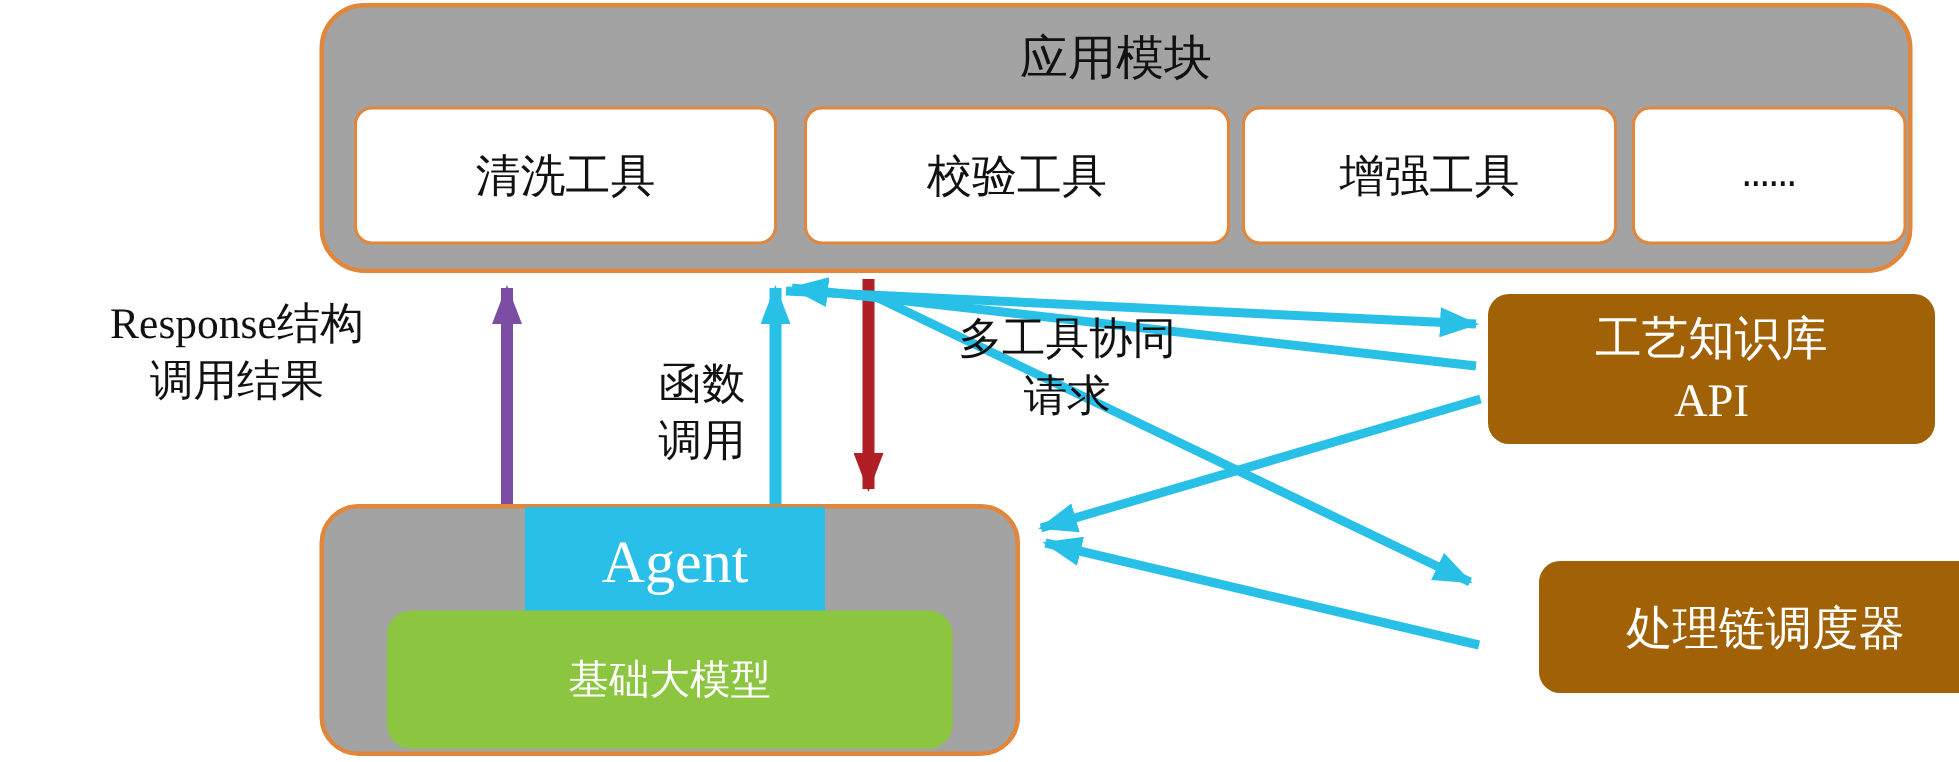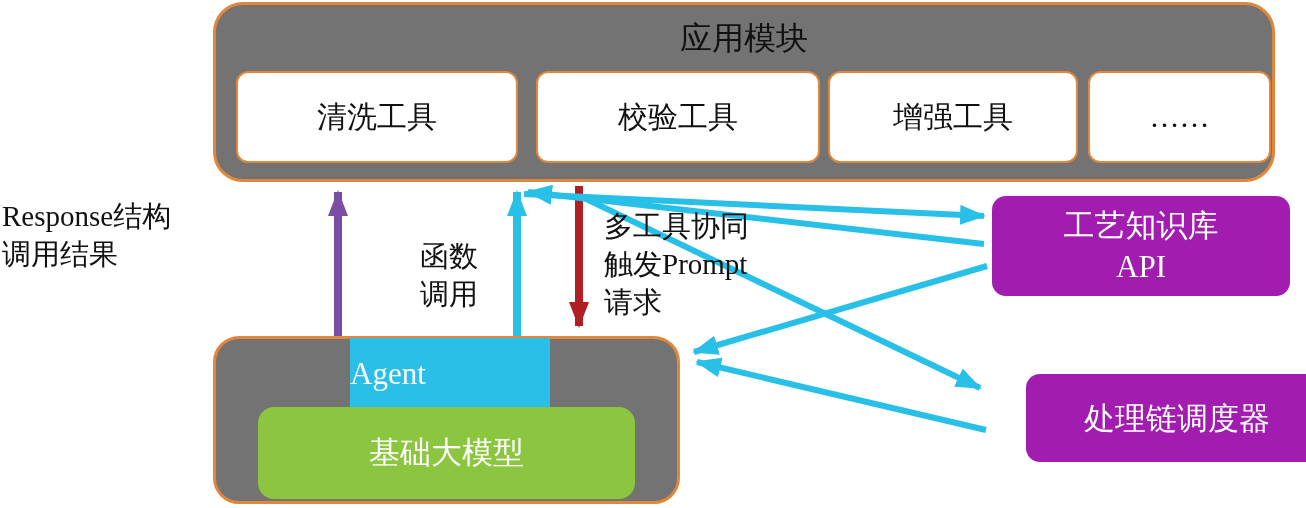--- a/index.html
+++ b/index.html
@@ -10,22 +10,23 @@
     position:relative;
     width:1306px;
     height:508px;
     background:#ffffff;
     overflow:hidden;
   }
 
   
   .outline-box {
     position:absolute;
-    background:#737373;
+    background:#a3a3a3;
     border:3px solid #E0873C;
+    font-family:Liberation Mono, monospace;
   }
   .app-module      { left:213px; top:2px;  width:1062px; height:180px; border-radius:30px; z-index:1; }
   .agent-container { left:213px; top:336px; width:467px; height:168px; border-radius:26px; z-index:1; }
 
   .app-title {
     position:absolute; left:0; top:12px; width:100%;
     text-align:center; font-size:32px; color:#111;
   }
 
   .tool {
@@ -35,41 +36,41 @@
     font-size:30px; color:#111;
   }
   .tool-0 { left:20px;  width:282px; }
   .tool-1 { left:320px; width:284px; }
   .tool-2 { left:612px; width:250px; }
   .tool-3 { left:872px; width:183px; }
 
   .agent-box {
     position:absolute; left:350px; top:338px; width:200px; height:72px;
     background:#29BFE8; color:#ffffff;
-    display:flex; align-items:center; justify-content:flex-start;
-    font-size:31px; z-index:2;
+    display:flex; align-items:center; justify-content:center;
+    font-size:40px; z-index:2;
   }
   .base-model-box {
     position:absolute; left:258px; top:407px; width:377px; height:92px;
     background:#8CC540; color:#ffffff; border-radius:16px;
     display:flex; align-items:center; justify-content:center;
-    font-size:31px; z-index:2;
+    font-size:27px; z-index:2;
   }
 
   .service-box {
     position:absolute;
-    background:#a21caf; color:#ffffff; border-radius:14px;
+    background:#a16207; color:#ffffff; border-radius:14px;
     display:flex; flex-direction:column; align-items:center; justify-content:center;
     font-size:31px; line-height:41px; z-index:2; text-align:center;
   }
   .knowledge-api { left:992px; top:196px; width:298px; height:100px; }
   .scheduler     { left:988px; top:374px; width:302px; height:88px;margin-left:38px; }
 
   .annotation {
-    position:absolute; 
+    position:absolute; text-align:center;
     font-size:29px; line-height:38px; color:#111; z-index:4;
   }
   .anno-response      { left:2px;   top:197px; width:312px; }
   .anno-function-call { left:420px; top:237px; width:96px;  }
   .anno-prompt        { left:604px; top:207px; width:215px; }
 
   .arrow-layer {
     position:absolute; left:0; top:0; width:1306px; height:508px;
     z-index:3; pointer-events:none;
   }
@@ -143,17 +144,16 @@
     <div>调用结果</div>
   </div>
 
   <div class="annotation anno-function-call">
     <div>函数</div>
     <div>调用</div>
   </div>
 
   <div class="annotation anno-prompt">
     <div>多工具协同</div>
-    <div>触发Prompt</div>
     <div>请求</div>
   </div>
 
 </div>
 
 </body></html>

